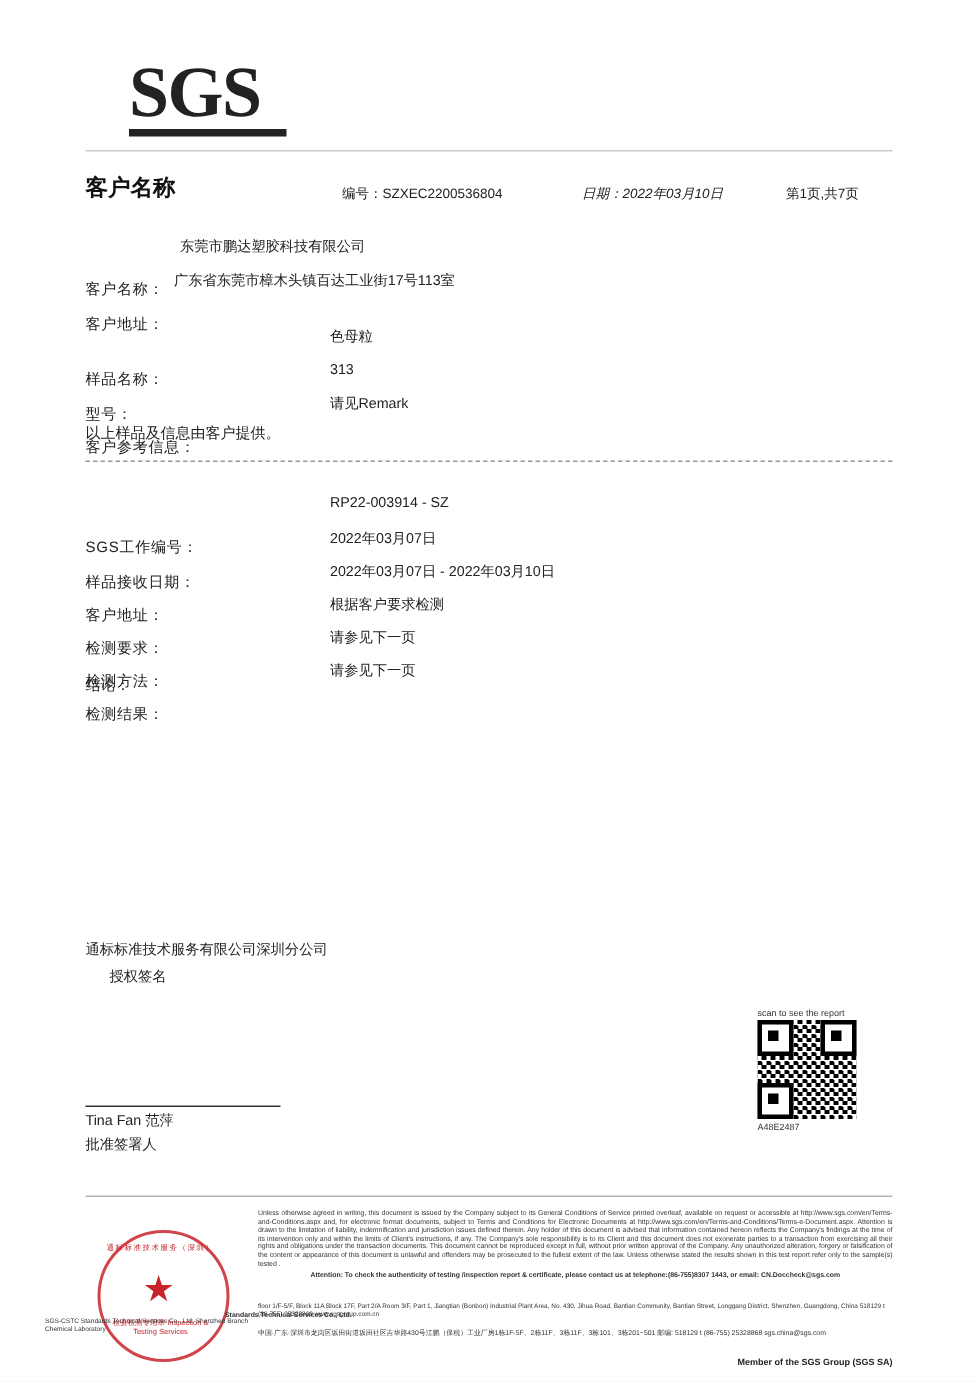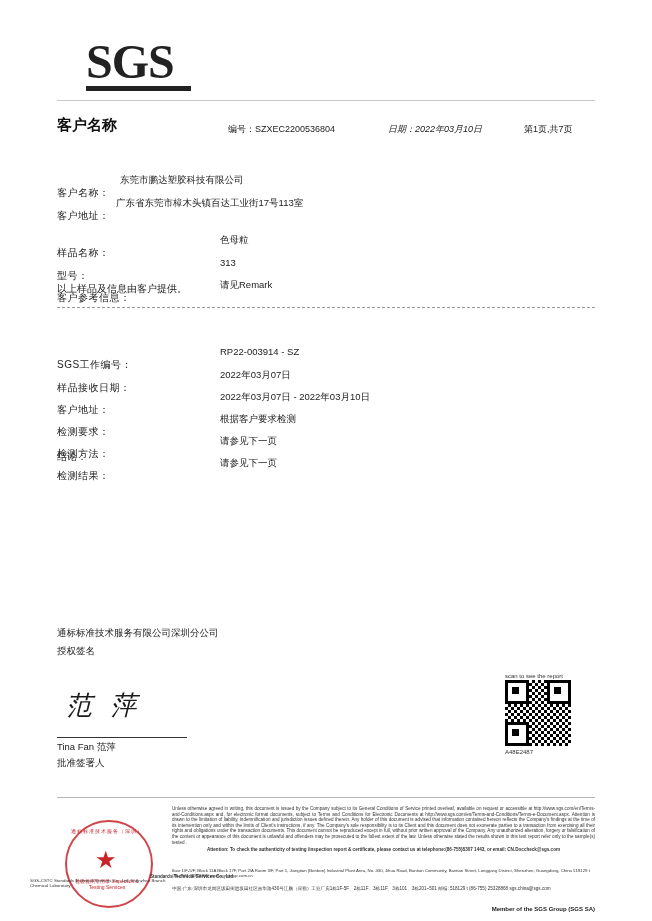--- a/index.html
+++ b/index.html
@@ -78,21 +78,20 @@
     left: 57px;
     font-size: 10px;
     color: #222222;
     letter-spacing: 0.5px;
     margin-top: 29px;
   }
   .field-value {
     position: absolute;
     font-size: 9.5px;
     color: #222222;
-    margin-top: 16px;
   }
   .v-a { left: 120px; }
   .v-b { left: 220px; }
 
   .dashed {
     position: absolute;
     left: 57px;
     right: 57px;
     border-top: 1px dashed #9a9a9a;
     height: 0;
@@ -123,21 +122,21 @@
   .company-line {
     position: absolute;
     left: 57px;
     top: 627px;
     font-size: 9.5px;
     color: #222222;
     text-align: right;
   }
   .sign-label {
     position: absolute;
-    left: 57px;
+    left: 73px;
     top: 645px;
     font-size: 9.5px;
     color: #222222;
   }
   .signature {
     position: absolute;
     left: 66px;
     top: 688px;
     font-family: "Liberation Serif", serif;
     font-size: 26px;
@@ -367,21 +366,20 @@
   <div class="field-label" style="top:418px">检测方法：</div>
   <div class="field-value v-b" style="top:419px">请参见下一页</div>
 
   <div class="field-label" style="top:440px">检测结果：</div>
   <div class="field-value v-b" style="top:441px">请参见下一页</div>
 
   <div class="concl-label">结论：</div>
 
   <div class="company-line">通标标准技术服务有限公司深圳分公司</div>
   <div class="sign-label">授权签名</div>
-  <div class="signature">范 萍</div>
   <div class="sign-rule"></div>
   <div class="sign-name">Tina Fan 范萍</div>
   <div class="sign-role">批准签署人</div>
 
   <div class="qr-caption">scan to see the report</div>
   <div class="qr">
     <div class="qr-inner">
       <span class="qr-eye tl"></span>
       <span class="qr-eye tr"></span>
       <span class="qr-eye bl"></span>

